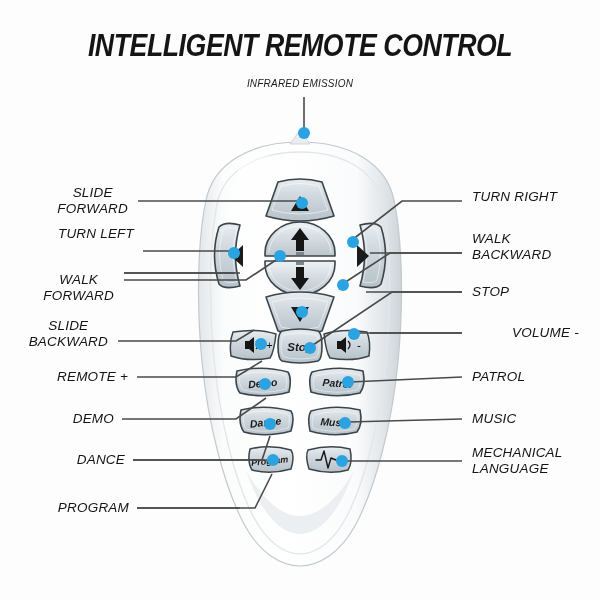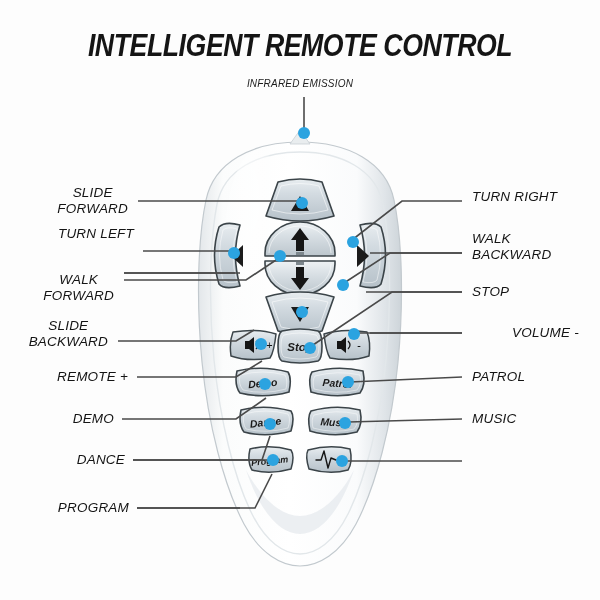--- a/index.html
+++ b/index.html
@@ -290,14 +290,16 @@
   <div class="lbl left" style="right:475px;top:452px;">DANCE</div>
   <div class="lbl left" style="right:471px;top:500px;">PROGRAM</div>
 
   <div class="lbl right" style="left:472px;top:189px;">TURN RIGHT</div>
   <div class="lbl right" style="left:472px;top:231px;">WALK
 BACKWARD</div>
   <div class="lbl right" style="left:472px;top:284px;">STOP</div>
   <div class="lbl right" style="left:472px;top:325px;margin-left:40px;">VOLUME -</div>
   <div class="lbl right" style="left:472px;top:369px;">PATROL</div>
   <div class="lbl right" style="left:472px;top:411px;">MUSIC</div>
+  <div class="lbl right" style="left:472px;top:445px;">MECHANICAL
+LANGUAGE</div>
 
 </div>
 
 </body></html>

